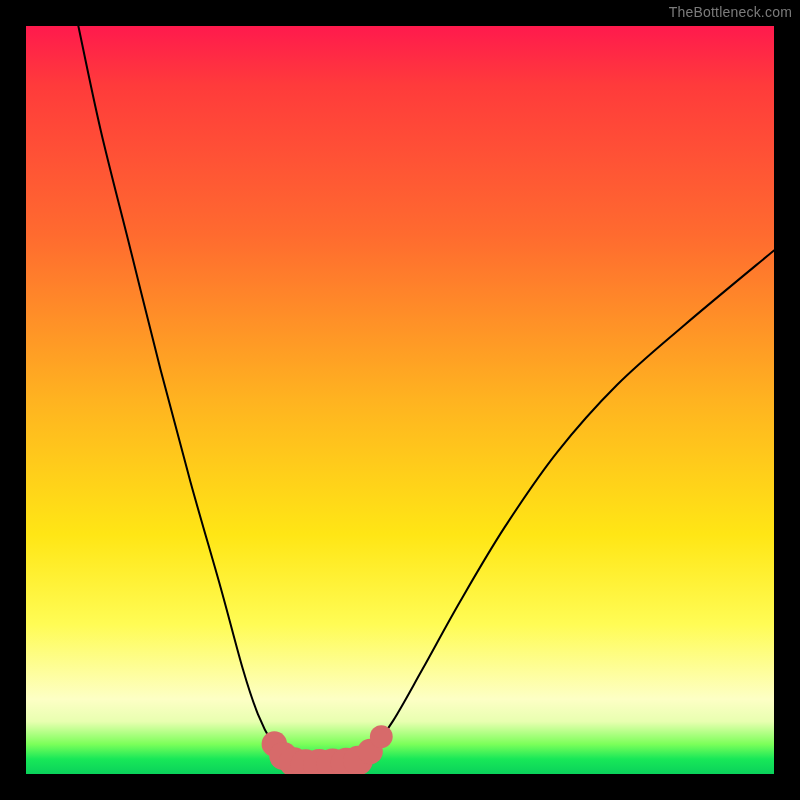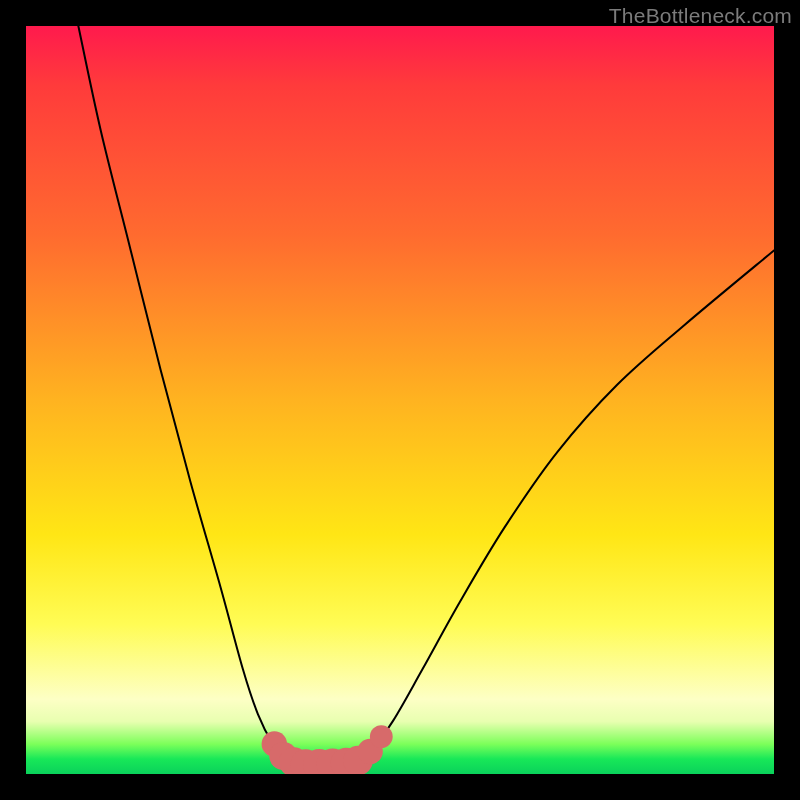--- a/index.html
+++ b/index.html
@@ -39,21 +39,21 @@
       #7cff5a 96%,
       #18e858 98%,
       #0ad15b 100%
     );
   }
   .watermark {
     position: absolute;
     top: 4px;
     right: 8px;
     color: #7b7b7b;
-    font-size: 21px;
+    font-size: 14px;
     letter-spacing: 0.2px;
     font-weight: 500;
   }
   svg.curve {
     position: absolute;
     left: 0;
     top: 0;
     width: 748px;
     height: 748px;
   }

